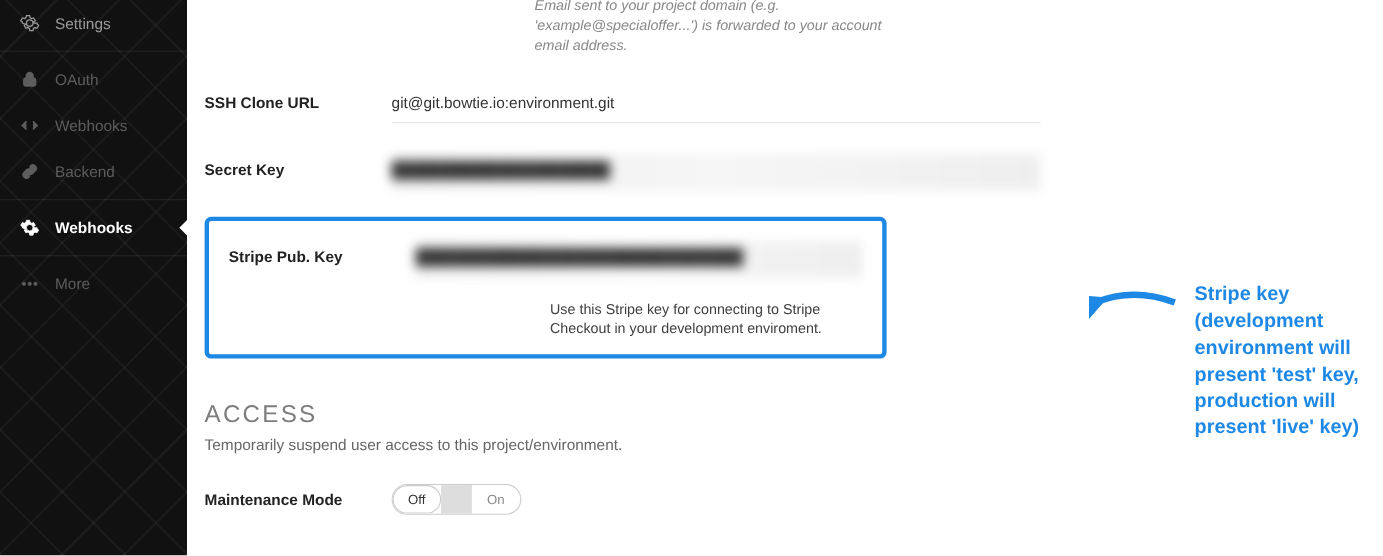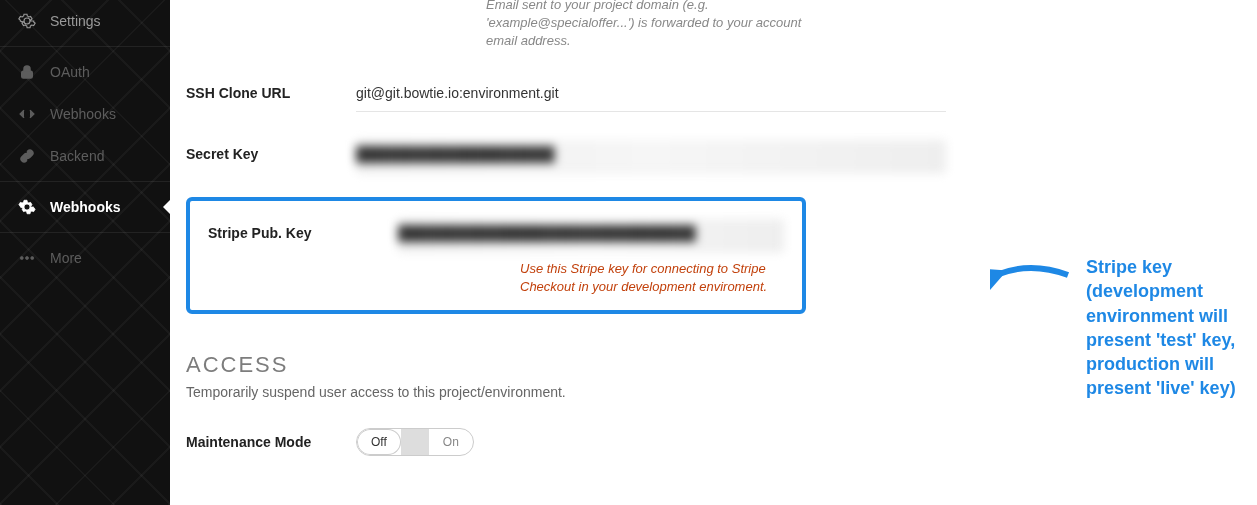--- a/index.html
+++ b/index.html
@@ -50,21 +50,21 @@
     padding: 0 30px 30px 16px;
     color: #333;
     position: relative;
   }
   .email-note { color: #888; font-style: italic; font-size: 13px; line-height: 1.4; margin-left: 300px; margin-right: 420px; margin-top: -4px; }
 
   .row { display: flex; align-items: flex-start; margin-top: 28px; max-width: 760px; }
   .row .label { width: 170px; font-weight: 700; font-size: 14px; color: #222; padding-top: 6px; }
   .row .value { flex: 1; }
   .row .value .text { font-size: 14px; color: #333; padding: 6px 0 10px 0; border-bottom: 1px solid #e5e5e5; min-height: 24px; }
-  .row .hint { color: #c2410c; font-style: italic; font-size: 13px; line-height: 1.4; margin-top: 8px; padding-left: 122px; max-width: 400px; }
+  .row .hint { color: #404040; font-size: 13px; line-height: 1.4; margin-top: 20px; padding-left: 122px; max-width: 400px; }
   .blurred { filter: blur(5px); color: #999; background: linear-gradient(90deg,#eee,#f6f6f6,#eee); border-radius:2px; }
 
   .section-title { font-size: 22px; color: #7d7d7d; letter-spacing: 2px; margin-top: 38px; font-weight: 400; }
   .section-sub { color: #666; font-size: 14px; margin-top: 6px; }
 
   .highlight-box { border: 4px solid #1E88E5; border-radius: 6px; padding: 18px 18px 14px 18px; margin-top: 24px; max-width: 620px; }
 
   
   .arrow-wrap { position: absolute; left: 820px; top: 255px; display:flex; align-items:flex-start; gap: 16px; }
   .arrow-svg { width: 80px; height: 40px; flex:none; }
@@ -158,21 +158,21 @@
 
 
   <div class="row">
     <div class="label">Secret Key</div>
     <div class="value">
       <div class="text blurred">████████████████████</div>
     </div>
   </div>
 
   <div class="highlight-box">
-    <div class="row" style="margin-top:0;gap:20px;">
+    <div class="row" style="margin-top:0;">
       <div class="label">Stripe Pub. Key</div>
       <div class="value">
         <div class="text blurred">██████████████████████████████</div>
         <div class="hint">Use this Stripe key for connecting to Stripe Checkout in your development enviroment.</div>
       </div>
     </div>
   </div>
 
   <div class="arrow-wrap">
     <svg class="arrow-svg" viewBox="0 0 80 40">

